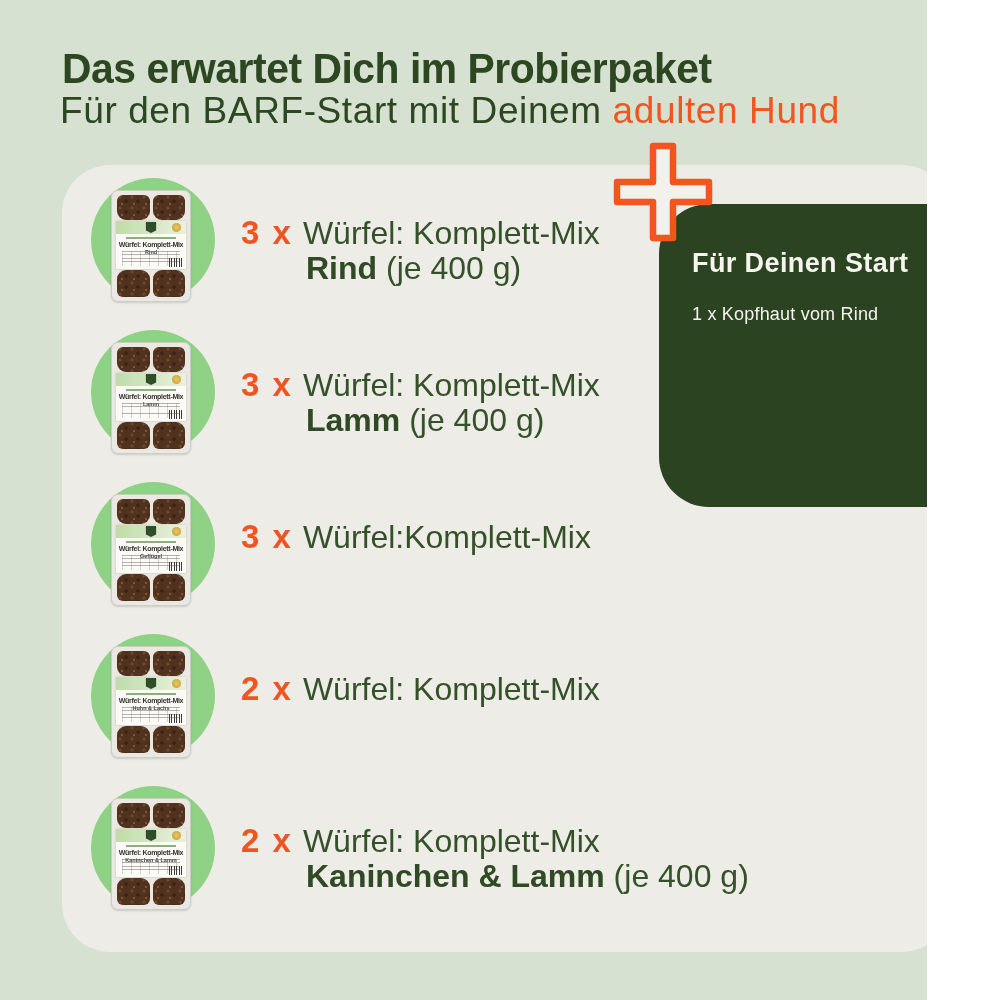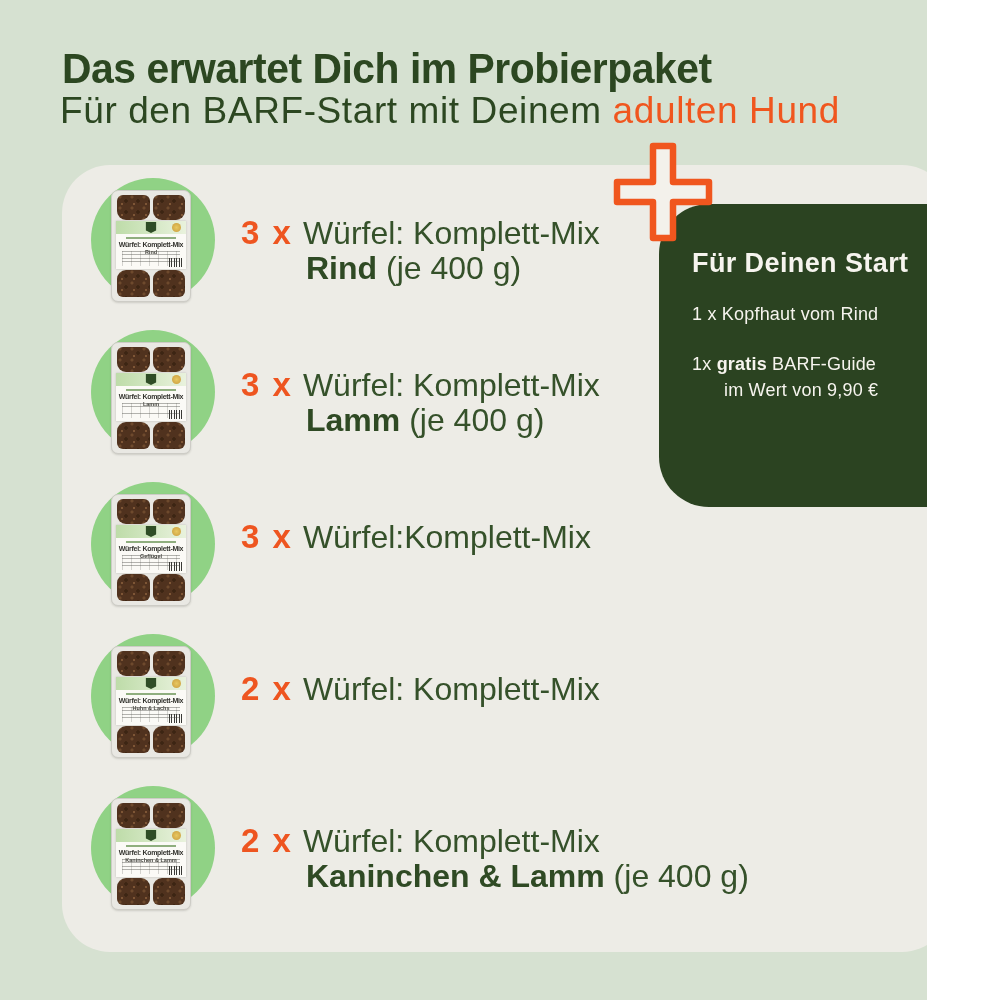--- a/index.html
+++ b/index.html
@@ -290,23 +290,19 @@
 
   <div class="bonus">
     <h2>Für Deinen Start</h2>
 
     <div class="bb-item">
       <span>1 x Kopfhaut vom Rind</span><b></b><span></span>
       <div class="bb-line2"></div>
     </div>
 
 
-    <div class="bb-item">
-      <span>1x </span><b>gratis</b><span> BARF-Guide</span>
-      <div class="bb-line2">im Wert von 9,90 €</div>
-    </div>
   </div>
 
   <svg class="plus" width="100" height="100" viewBox="0 0 100 100" aria-hidden="true">
     <path d="M40 4 H60 V40 H96 V60 H60 V96 H40 V60 H4 V40 H40 Z" fill="#F3F1EB" stroke="#F0561E" stroke-width="6.5" stroke-linejoin="round"></path>
   </svg>
 
 </div>
 
 </body></html>

